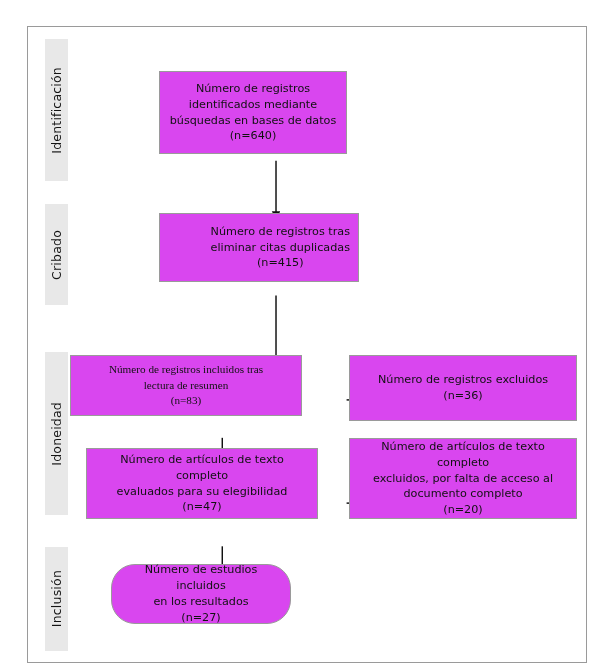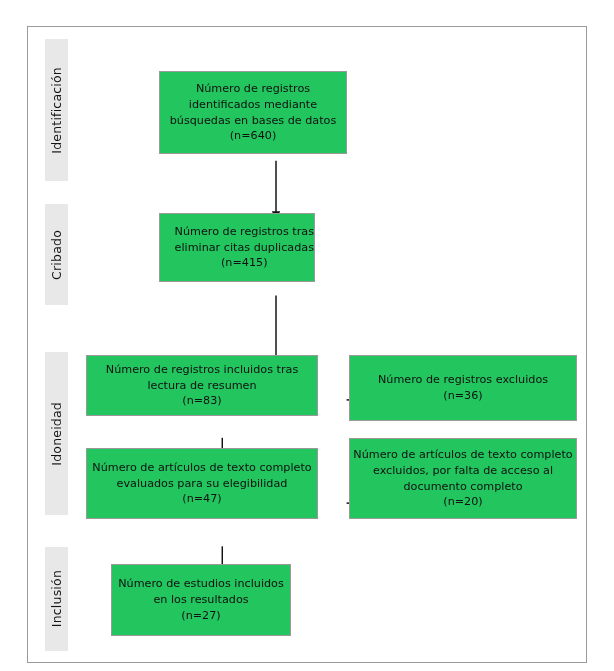--- a/index.html
+++ b/index.html
@@ -47,40 +47,40 @@
 
   #phase-band-identificacion { left: 44px; top: 38px;  width: 23px; height: 142px; }
   #phase-band-cribado        { left: 44px; top: 203px; width: 23px; height: 101px; }
   #phase-band-idoneidad      { left: 44px; top: 351px; width: 23px; height: 163px; }
   #phase-band-inclusion      { left: 44px; top: 546px; width: 23px; height: 104px; }
 
   
   .flow-box {
     position: absolute;
     border: 1px solid #9a9a9a;
-    background: #22c55e;
+    background: #d946ef;
     box-sizing: border-box;
     display: flex;
     align-items: center;
     justify-content: center;
     text-align: center;
-    padding: 4px 0;
+    padding: 4px 8px;
   }
   .flow-box .box-text {
     font-size: 11.2px;
     line-height: 1.42;
     color: #111111;
     white-space: pre-line;
   }
 
   #box-identified   { left: 158px; top: 70px;  width: 188px; height: 83px; }
-  #box-duplicates   { left: 158px; top: 212px; width: 156px; height: 69px; justify-content: flex-end; }
+  #box-duplicates   { left: 158px; top: 212px; width: 200px; height: 69px; justify-content: flex-end; }
   #box-abstract     { left: 85px;  top: 354px; width: 232px; height: 61px; }
   #box-fulltext     { left: 85px;  top: 447px; width: 232px; height: 71px; }
-  #box-included     { left: 110px; top: 563px; width: 180px; height: 72px; }
+  #box-included     { left: 110px; top: 563px; width: 180px; height: 60px; border-radius: 24px; }
   #box-excl-records { left: 348px; top: 354px; width: 228px; height: 66px; }
   #box-excl-full    { left: 348px; top: 437px; width: 228px; height: 81px; }
 
   
   #connector-layer {
     position: absolute;
     left: 0;
     top: 0;
     width: 614px;
     height: 671px;
@@ -134,21 +134,21 @@
 búsquedas en bases de datos
 (n=640)</span>
   </div>
 
   <div class="flow-box" id="box-duplicates" style="left:131px; top:186px;">
     <span class="box-text">Número de registros tras
 eliminar citas duplicadas
 (n=415)</span>
   </div>
 
-  <div class="flow-box" id="box-abstract" style="left:58px; top:328px;">
+  <div class="flow-box" id="box-abstract" style="left:42px; top:328px;font-family:Liberation Serif, serif;">
     <span class="box-text">Número de registros incluidos tras
 lectura de resumen
 (n=83)</span>
   </div>
 
   <div class="flow-box" id="box-excl-records" style="left:321px; top:328px;">
     <span class="box-text">Número de registros excluidos
 (n=36)</span>
   </div>
 

